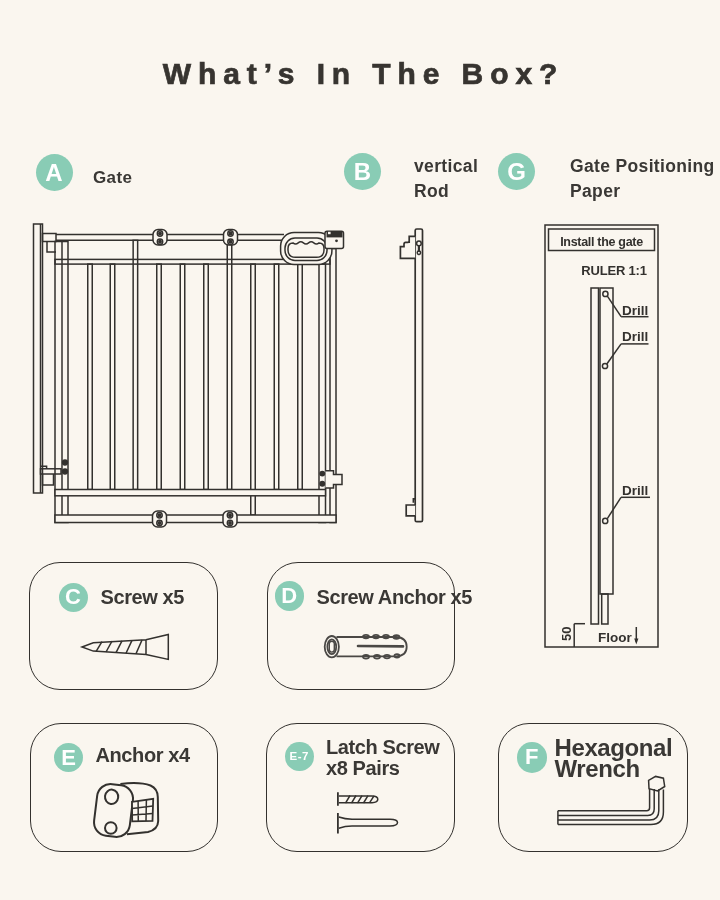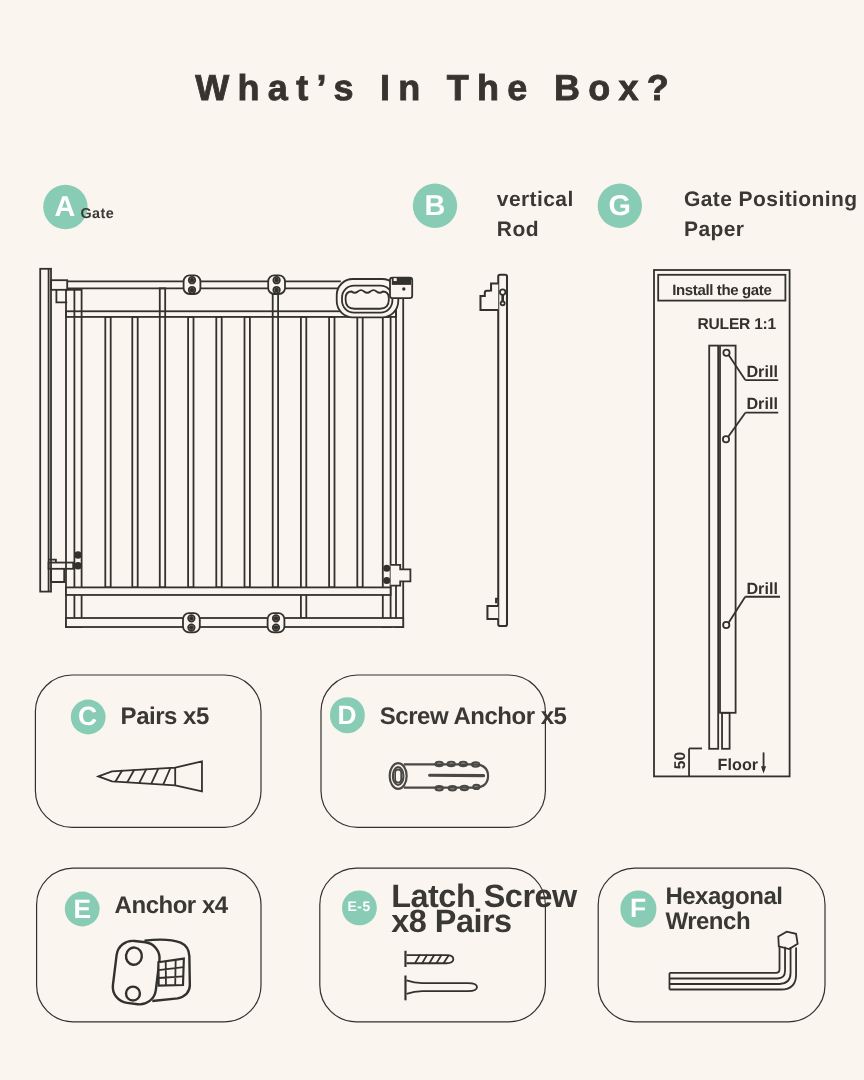--- a/index.html
+++ b/index.html
@@ -9,59 +9,59 @@
 .lbl{position:absolute;font-weight:bold;color:#3a3835}
 svg{position:absolute;left:0;top:0}
 </style>
 </head>
 <body>
 
 <div class="lbl" id="title" style="left:0;top:57px;width:727px;text-align:center;font-size:30px;letter-spacing:6.9px;color:#373430;-webkit-text-stroke:0.7px #373430">What’s In The Box?</div>
 
 <div class="circ" style="left:35.5px;top:154px;width:37px;height:37px;font-size:24px">A</div>
 
-<div class="lbl" style="left:67px;top:166.5px;font-size:12px;line-height:22px;letter-spacing:0.35px">Gate</div>
+<div class="lbl" style="left:93px;top:166.5px;font-size:17px;line-height:22px;letter-spacing:0.35px">Gate</div>
 
 <div class="circ" style="left:344px;top:153px;width:37px;height:37px;font-size:24px">B</div>
 
 <div class="lbl" style="left:414px;top:153.5px;font-size:17.5px;line-height:25.5px;letter-spacing:0.35px">vertical<br>Rod</div>
 
 <div class="circ" style="left:498px;top:153px;width:37px;height:37px;font-size:24px">G</div>
 
 <div class="lbl" style="left:570px;top:153.5px;font-size:17.5px;line-height:25.5px;letter-spacing:0.35px">Gate Positioning<br>Paper</div>
 
 <div class="box" style="left:29px;top:562px;width:188.5px;height:128px"></div>
 
 <div class="circ" style="left:58.5px;top:582.5px;width:29px;height:29px;font-size:22px">C</div>
 
-<div class="lbl" style="left:100.5px;top:585.5px;font-size:20px;line-height:22px;letter-spacing:-0.4px">Pairs x5</div>
+<div class="lbl" style="left:100.5px;top:585.5px;font-size:20px;line-height:22px;letter-spacing:-0.4px">Screw x5</div>
 
 <div class="box" style="left:266.5px;top:562px;width:188.5px;height:128px"></div>
 
 <div class="circ" style="left:274.5px;top:581px;width:29.5px;height:29.5px;font-size:22px">D</div>
 
 <div class="lbl" style="left:316.5px;top:585.5px;font-size:20px;line-height:22px;letter-spacing:-0.4px">Screw Anchor x5</div>
 
 <div class="box" style="left:29.5px;top:722.5px;width:188.5px;height:129px"></div>
 
 <div class="circ" style="left:54px;top:743px;width:29px;height:29px;font-size:22px">E</div>
 
 <div class="lbl" style="left:95.5px;top:743.5px;font-size:20px;line-height:22px;letter-spacing:-0.4px">Anchor x4</div>
 
 <div class="box" style="left:265.5px;top:722.5px;width:189px;height:129px"></div>
 
-<div class="circ" style="left:285px;top:742px;width:28.5px;height:28.5px;font-size:11.5px;letter-spacing:0.5px">E-5</div>
-
-<div class="lbl" style="left:326px;top:736.5px;font-size:27px;line-height:21px;letter-spacing:-0.4px">Latch Screw<br>x8 Pairs</div>
+<div class="circ" style="left:285px;top:742px;width:28.5px;height:28.5px;font-size:11.5px;letter-spacing:0.5px">E-7</div>
+
+<div class="lbl" style="left:326px;top:736.5px;font-size:20px;line-height:21px;letter-spacing:-0.4px">Latch Screw<br>x8 Pairs</div>
 
 <div class="box" style="left:498px;top:722.5px;width:189.5px;height:129px"></div>
 
 <div class="circ" style="left:516.5px;top:742px;width:30.5px;height:30.5px;font-size:22px">F</div>
 
-<div class="lbl" style="left:554.5px;top:736.5px;font-size:20px;line-height:21px;letter-spacing:-0.4px">Hexagonal<br>Wrench</div>
+<div class="lbl" style="left:554.5px;top:736.5px;font-size:24px;line-height:21px;letter-spacing:-0.4px">Hexagonal<br>Wrench</div>
 
 <svg width="720" height="900" viewBox="0 0 720 900" fill="none" stroke="#33312e" stroke-width="1.5">
 
 <g>
 <rect x="33.5" y="224" width="9" height="269"></rect>
 <line x1="40.5" y1="224" x2="40.5" y2="493"></line>
 </g>
 
 <g>
 <rect x="42.5" y="233.5" width="13.5" height="8"></rect>

